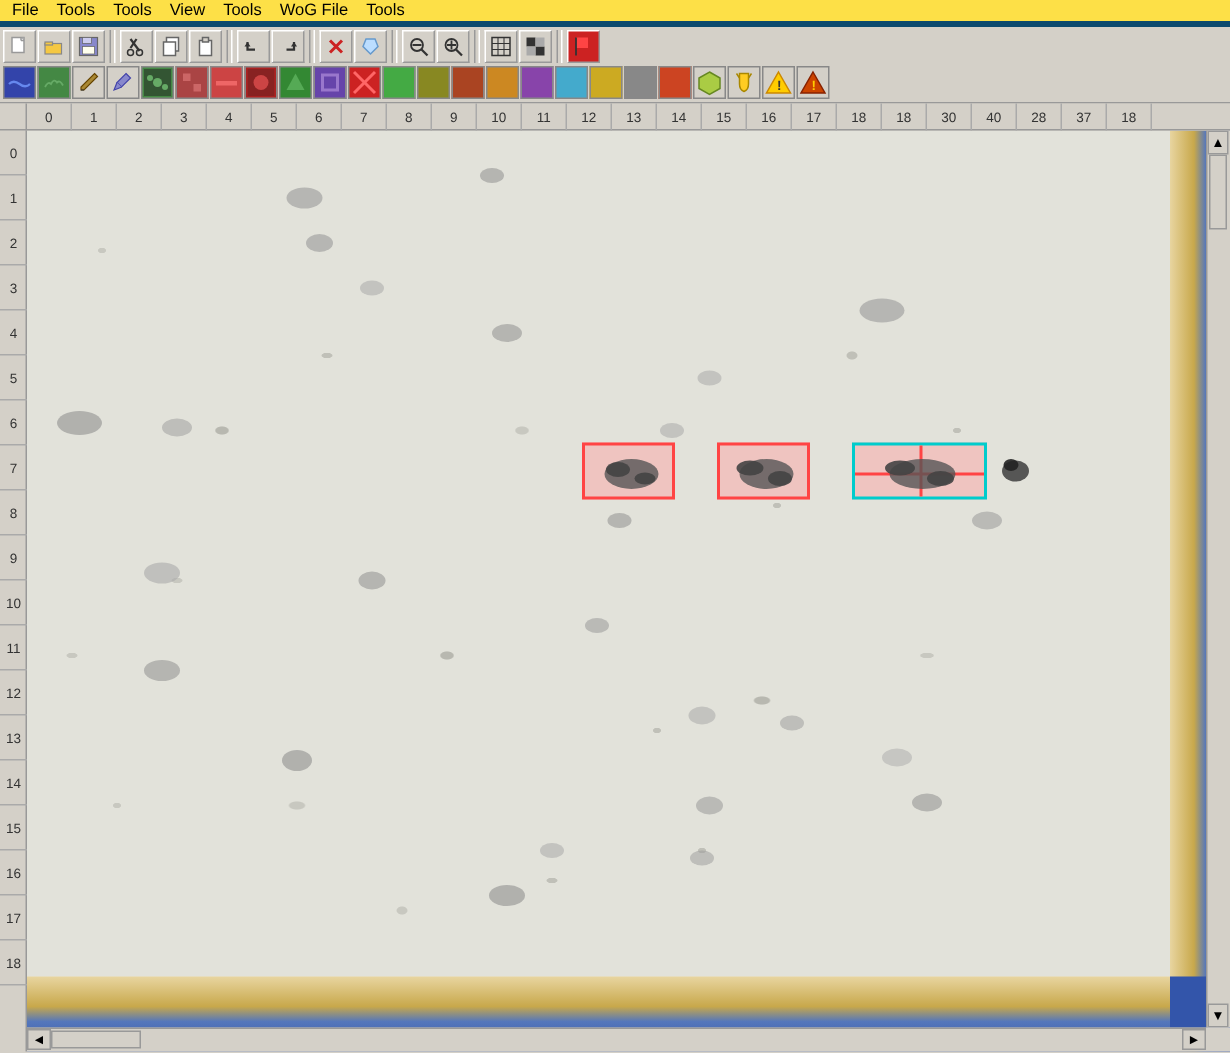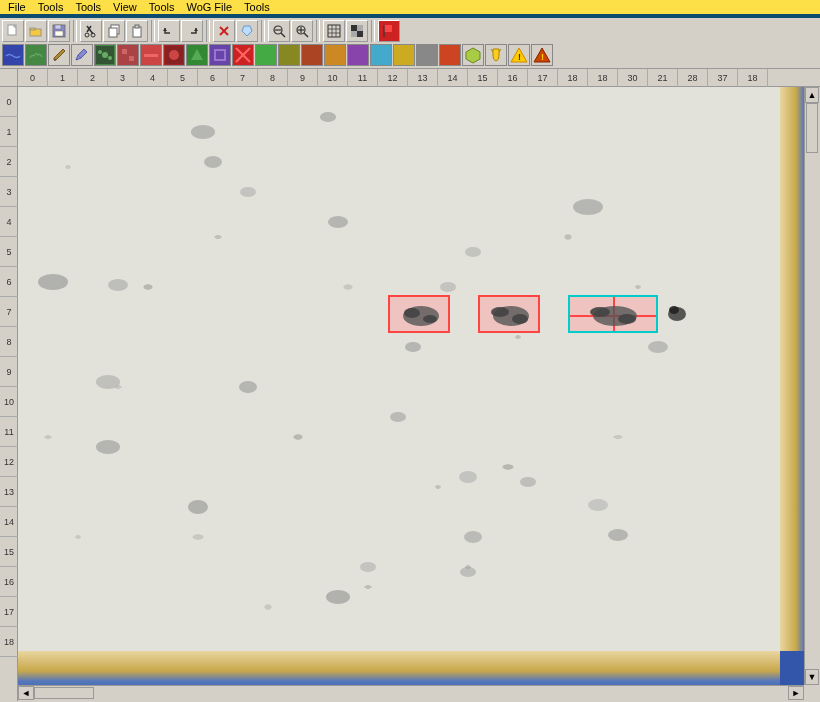--- a/index.html
+++ b/index.html
@@ -405,21 +405,21 @@
     <div class="ruler-cell">11</div>
     <div class="ruler-cell">12</div>
     <div class="ruler-cell">13</div>
     <div class="ruler-cell">14</div>
     <div class="ruler-cell">15</div>
     <div class="ruler-cell">16</div>
     <div class="ruler-cell">17</div>
     <div class="ruler-cell">18</div>
     <div class="ruler-cell">18</div>
     <div class="ruler-cell">30</div>
-    <div class="ruler-cell">21</div>
+    <div class="ruler-cell">40</div>
     <div class="ruler-cell">28</div>
     <div class="ruler-cell">37</div>
     <div class="ruler-cell">18</div>
   </div>
 
   <div id="ruler-left">
     <div class="ruler-row">0</div>
     <div class="ruler-row">1</div>
     <div class="ruler-row">2</div>
     <div class="ruler-row">3</div>

